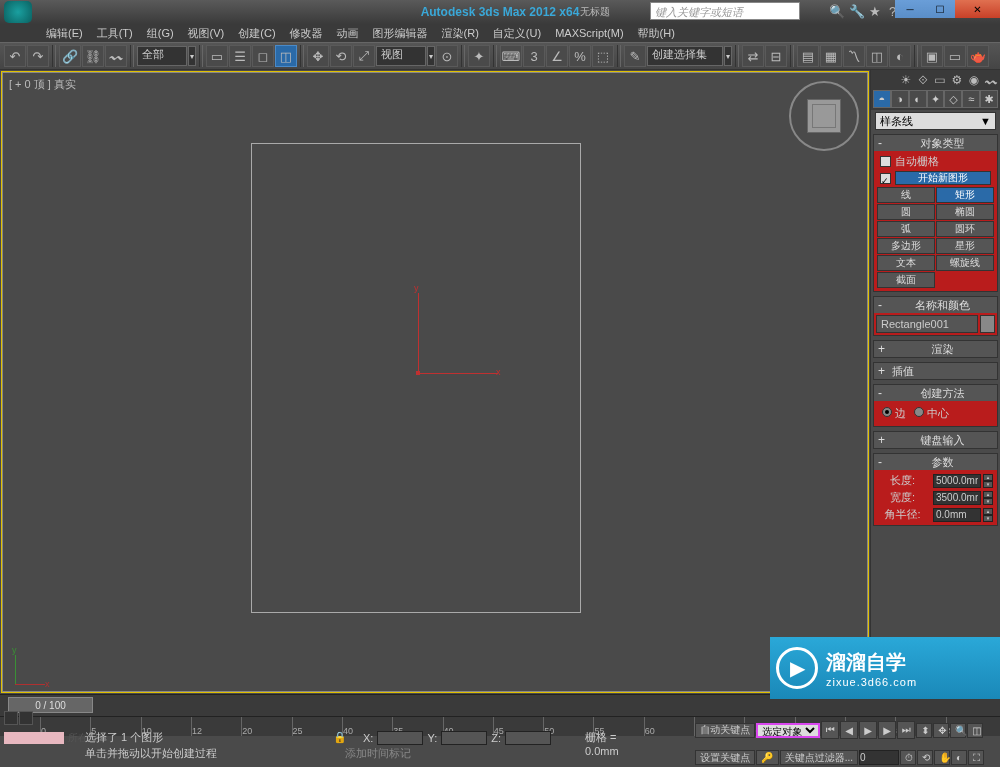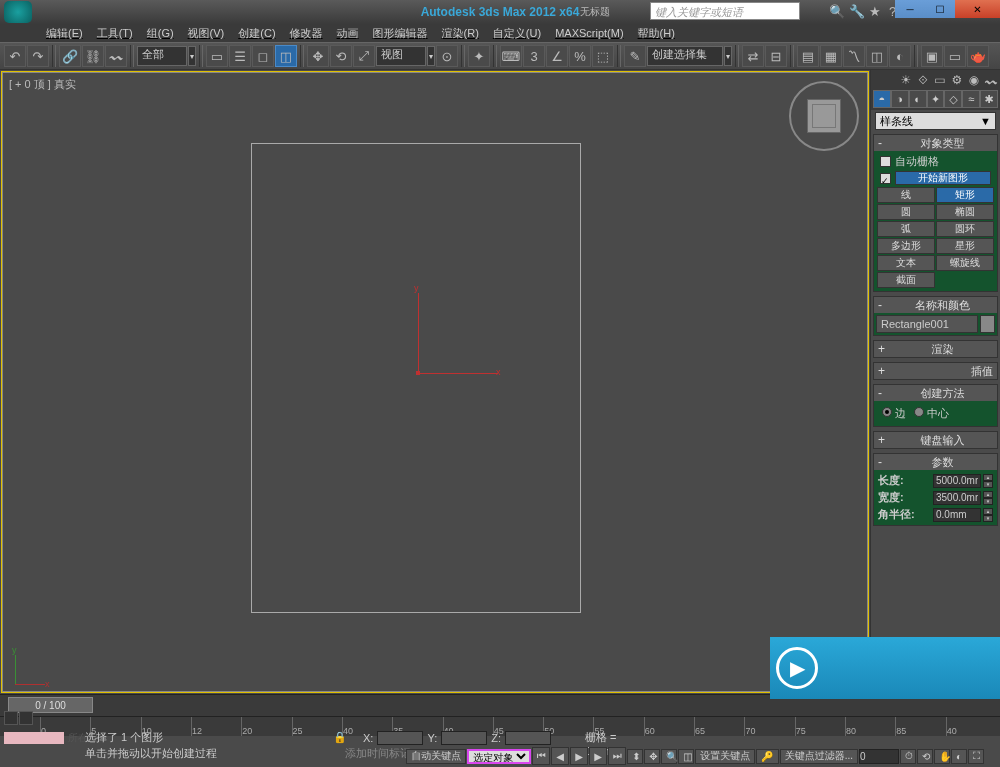--- a/index.html
+++ b/index.html
@@ -13,21 +13,21 @@
   .search-box { position: absolute; right: 200px; top: 2px; width: 150px; height: 18px; background: #fff; border: 1px solid #888; font-size: 11px; padding: 0 4px; color:#999; font-style:italic; line-height:18px;}
   .help-icons { position:absolute; right: 95px; display:flex; gap:4px; }
   .help-icons span { width:16px; height:16px; color:#bbb; font-size:13px; }
   .win-controls { position:absolute; right:0; top:0; display:flex; }
   .win-controls div { width:30px; height:18px; display:flex; align-items:center; justify-content:center; font-size:10px; color:#000;}
   .win-min { background:linear-gradient(#6a9ed8,#5a8ec8); }
   .win-max { background:linear-gradient(#6a9ed8,#5a8ec8); }
   .win-close { background:linear-gradient(#e07050,#c84028); width:45px !important; }
 
   
-  .menubar { height: 18px; background: #3a3a3a; display:flex; align-items:center; padding-left: 40px; gap: 2px; text-decoration: underline;}
+  .menubar { height: 18px; background: #3a3a3a; display:flex; align-items:center; padding-left: 40px; gap: 2px;}
   .menubar span { color:#ccc; font-size:11px; padding:0 6px; cursor:default; }
 
   
   .toolbar { height: 28px; background: linear-gradient(#555,#454545); display:flex; align-items:center; padding:0 4px; gap:1px; border-top:1px solid #666; border-bottom:1px solid #333;}
   .tb-btn { width:22px; height:22px; background:#4a4a4a; border:1px solid #5a5a5a; display:flex; align-items:center; justify-content:center; font-size:13px; color:#bbb;}
   .tb-btn.active { background:#2a6aa8; border-color:#4a8ac8;}
   .tb-sep { width:4px; height:22px; border-left:1px solid #333; border-right:1px solid #666; margin:0 2px;}
   .tb-select { height:20px; background:#333; border:1px solid #666; color:#ccc; font-size:11px; padding:0 4px; min-width:50px;}
   .tb-flyout { width:8px; height:20px; background:#333; border:1px solid #666; color:#ccc; font-size:8px; display:flex; align-items:center; justify-content:center;}
 
@@ -60,55 +60,55 @@
   .cmd-top-row { height:20px; background:#3a3a3a; display:flex; align-items:center; justify-content:flex-end; gap:3px; padding:0 2px;}
   .cmd-top-row span{width:14px;height:14px;color:#bbb;font-size:12px;display:flex;align-items:center;justify-content:center;}
   .cmd-tabs { height:20px; background:#3a3a3a; display:flex; gap:0px; padding:0 2px;}
   .cmd-tabs div{flex:1;height:18px;background:#4a4a4a;border:1px solid #666;display:flex;align-items:center;justify-content:center;font-size:11px;color:#ccc;}
   .cmd-tabs div.active{background:#2a6aa8;}
   .cmd-dropdown { margin:2px 4px; height:18px; background:#ddd; border:1px solid #333; font-size:11px; padding:0 4px; display:flex; align-items:center; justify-content:space-between; color:#000;}
 
   .rollout { margin:2px 2px; border:1px solid #333; }
   .rollout-header { height:16px; background:#555; color:#ddd; font-size:11px; display:flex; align-items:center; padding:0 4px; gap:4px;}
   .rollout-header .pm{width:10px;font-size:12px;}
-  .rollout-body { background:#14532d; padding:2px; }
+  .rollout-body { background:#b91c1c; padding:2px; }
 
   .checkbox-row { display:flex; align-items:center; font-size:11px; color:#ccc; padding:1px 4px; gap:4px;}
   .cb { width:11px; height:11px; border:1px solid #333; background:#ddd;}
   .cb.checked::after{content:"✓"; font-size:9px; line-height:9px; color:#000;}
 
   .btn-grid { display:grid; grid-template-columns:1fr 1fr; gap:1px; padding:1px;}
   .pbtn { height:16px; background:#555; border:1px solid #333; font-size:10px; color:#ddd; display:flex; align-items:center; justify-content:center;}
   .pbtn.hilite { background:#2a6aa8; color:#fff;}
   .pbtn.newshape { background:#2a6aa8; color:#fff;}
   .name-input { width:100%; height:18px; background:#555; border:1px solid #333; color:#ccc; font-size:11px; padding:0 4px;}
   .color-swatch { width:18px; height:18px; background:#888; border:1px solid #333; }
   .name-flex{display:flex;gap:2px;}
 
   .radio-row { display:flex; gap:8px; padding:3px 6px; font-size:11px; color:#ccc;}
   .radio { width:10px; height:10px; border:1px solid #333; border-radius:50%; background:#888; display:inline-block; margin-right:3px; position:relative;}
   .radio.on::after{content:"";position:absolute;inset:2px;background:#000;border-radius:50%;}
 
   .param-row { display:flex; align-items:center; justify-content:flex-end; font-size:11px; color:#ccc; padding:1px 2px; gap:2px;}
-  .param-row .label{flex:1; text-align:left; padding-right:4px;font-weight:bold;}
+  .param-row .label{flex:1; text-align:center; padding-right:4px;}
   .spinner { width:48px; height:14px; background:#333; border:1px solid #222; color:#ccc; font-size:10px; padding:0 2px; text-align:left;}
   .spin-btns { width:10px; display:flex; flex-direction:column;}
   .spin-btns div{height:7px; background:#555; border:1px solid #222; font-size:5px; line-height:5px; text-align:center;}
 
   
   .time-area { height:22px; background:#3a3a3a; border-top:1px solid #222; position:relative; display:flex; align-items:center;}
   .time-slider { position:absolute; left:8px; top:2px; width:85px; height:16px; background:#666; border:1px solid #888; font-size:10px; color:#ddd; display:flex; align-items:center; justify-content:center;}
   .ruler { height:20px; background:#3a3a3a; border-top:1px solid #222; position:relative; overflow:hidden;}
   .ruler-inner{ position:absolute; left:40px; right:4px; top:0; height:100%; display:flex;}
   .tick{flex:1; border-left:1px solid #666; position:relative;}
   .tick span{position:absolute; bottom:0; left:0; font-size:9px; color:#aaa;}
   .xyz{display:flex;gap:4px; align-items:center;}
   .xyz input{width:42px; height:14px; background:#555; border:1px solid #222; color:#ccc; font-size:10px;}
   .grid-val{color:#ccc;margin-top:11px;}
-  .anim-btns{position:absolute; right:16px; bottom:2px; display:flex; flex-direction:row; gap:1px;}
+  .anim-btns{position:absolute; right:16px; bottom:2px; display:flex; flex-direction:column; gap:11px;}
   .anim-btns .arow{display:flex; gap:1px; align-items:center;}
   .anim-btns .abtn{height:15px; font-size:10px; color:#ccc; padding:0 4px; background:#555; border:1px solid #333; display:flex;align-items:center;}
   .anim-btns select{height:15px; font-size:10px; background:#ddd; border:2px solid #d946ef;}
   .play-grp{display:flex;gap:1px;}
   .play-grp div{width:18px;height:18px;background:#555;border:1px solid #333;font-size:10px;display:flex;align-items:center;justify-content:center;color:#ccc;}
 
   .img-row{position:absolute; left:4px; bottom:42px; display:flex; gap:1px;}
   .img-row div{width:14px;height:14px;background:#333;border:1px solid #555;}
   .current-row{position:absolute; left:4px; bottom:22px; font-size:10px; color:#ccc; display:flex; align-items:center; gap:4px;}
   .current-row .pink2{width:60px;height:12px;background:#e8b8c0;}
@@ -301,21 +301,21 @@
 
     <div class="rollout">
       <div class="rollout-header">
           <span class="pm">+</span>
           <span style="flex:1;text-align:center">渲染</span>
         </div>
     </div>
     <div class="rollout">
       <div class="rollout-header">
           <span class="pm">+</span>
-          <span style="flex:1;text-align:right">插值</span>
+          <span style="flex:1;text-align:left">插值</span>
         </div>
     </div>
 
     <div class="rollout">
       <div class="rollout-header">
           <span class="pm">-</span>
           <span style="flex:1;text-align:center">创建方法</span>
         </div>
       <div class="rollout-body">
         <div class="radio-row">
@@ -484,13 +484,17 @@
     <div class="abtn" style="width:16px">⏱</div>
     <div class="abtn" style="width:16px">⟲</div>
     <div class="abtn" style="width:16px">✋</div>
     <div class="abtn" style="width:16px">◐</div>
     <div class="abtn" style="width:16px">⛶</div>
   </div>
 </div>
 
 <div class="watermark">
   <div class="logo"></div>
+  <div class="txt">
+    <div class="big">溜溜自学</div>
+    <div class="small">zixue.3d66.com</div>
+  </div>
 </div>
 
 </body></html>

